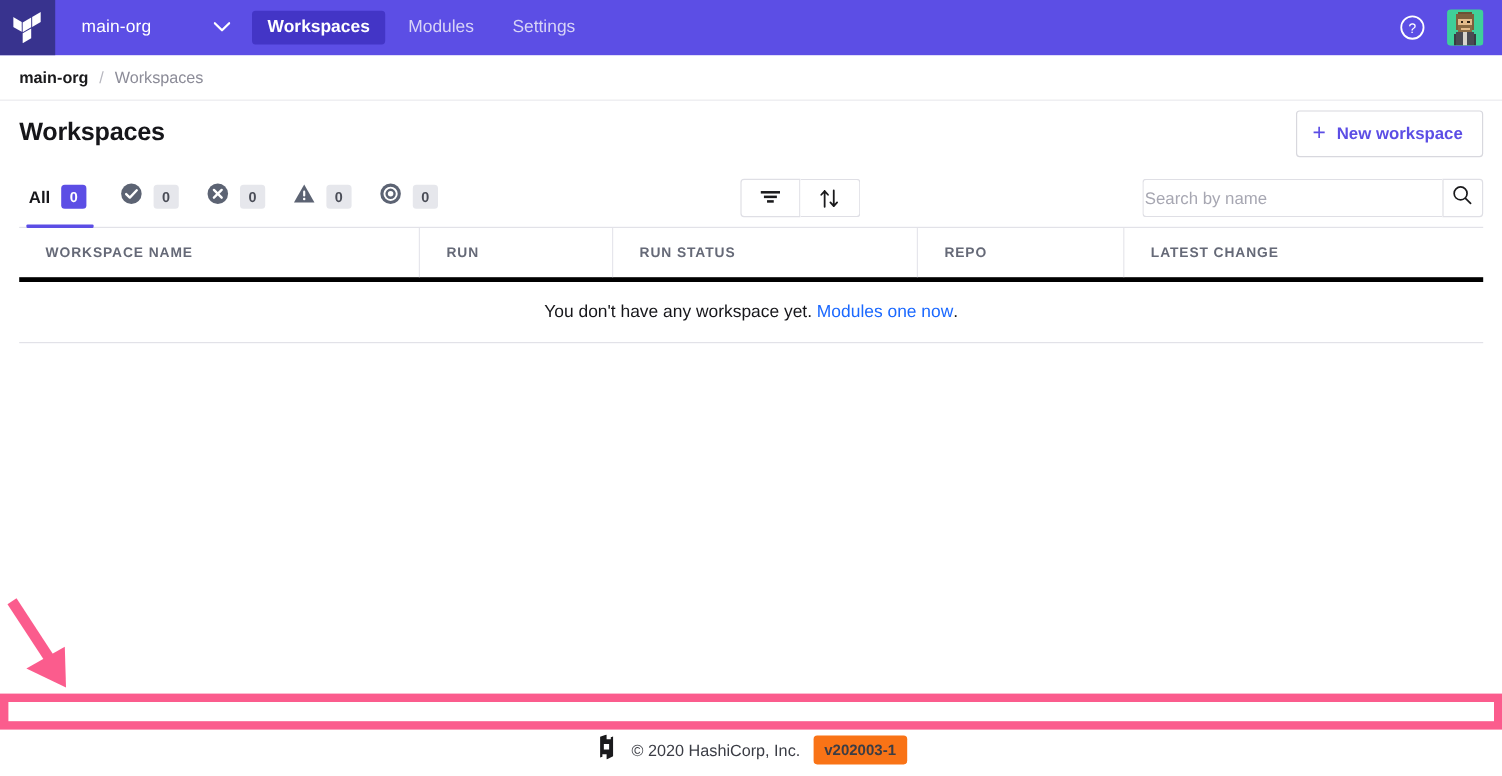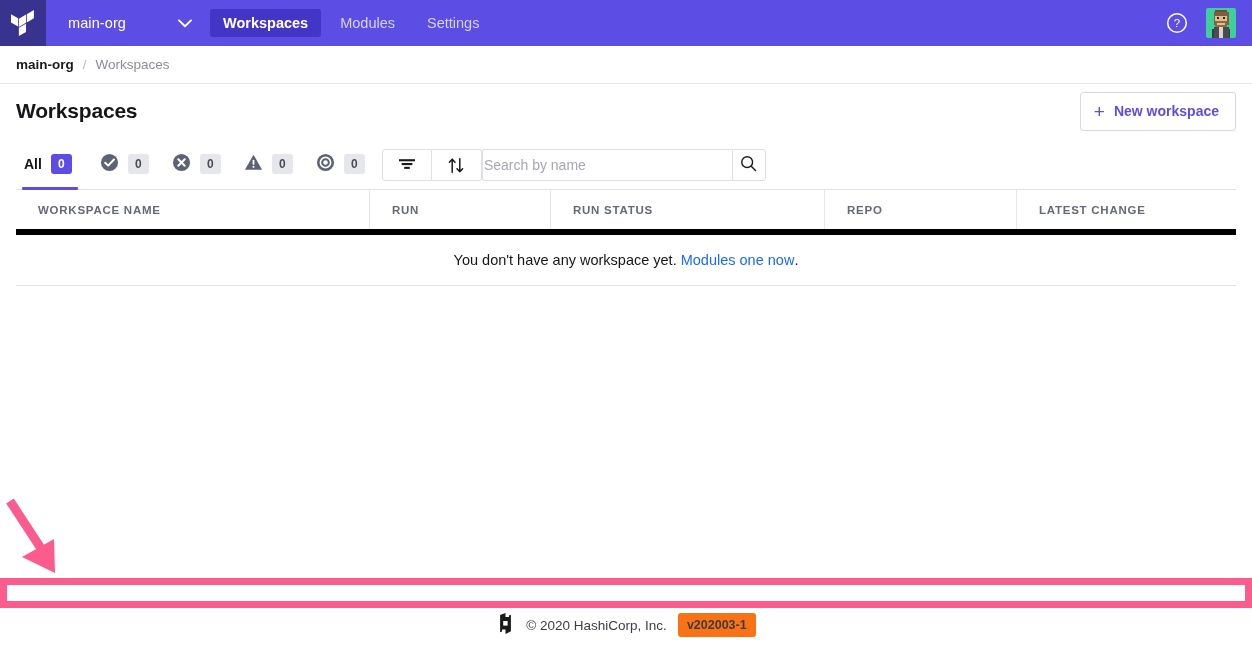--- a/index.html
+++ b/index.html
@@ -62,21 +62,21 @@
     display: flex; align-items: center; gap: 9px;
     border: 1px solid #d8d8de; background: #fff; border-radius: 3px;
     padding: 9px 16px 9px 13px; color: #5c4ee5; font-size: 14px; font-weight: bold;
     cursor: pointer;
   }
   .plus { font-size: 19px; line-height: 1; font-weight: normal; }
 
   
   .filterbar {
     height: 52px; padding: 0 16px; display: flex; align-items: flex-end;
-    justify-content: flex-start; position: relative;
+    justify-content: space-between; position: relative;
   }
   .filterbar::after{
     content:""; position:absolute; left:16px; right:16px; bottom:0;
     height:1px; background:#e2e2e8;
   }
   .tabs { display: flex; align-items: flex-end; gap: 0; height: 52px; position: relative; z-index:2;}
   .tab {
     display: flex; align-items: center; gap: 9px; height: 52px;
     padding: 0 17px 0 6px; cursor: pointer; position: relative;
   }
@@ -112,21 +112,21 @@
   }
   .search-input::placeholder { color: #a7a7b2; }
   .search-btn {
     width: 34px; height: 32px; border: 1px solid #dfdfe5; background: #fff;
     border-radius: 0 3px 3px 0; display: flex; align-items: center;
     justify-content: center; cursor: pointer;
   }
 
   
   .table { margin: 0 16px; }
-  .thead { display: flex; height: 45px; border-bottom: 6px solid #000000; gap: 20px; }
+  .thead { display: flex; height: 45px; border-bottom: 4px solid #000000; }
   .th {
     font-size: 11.5px; font-weight: bold; color: #656977; letter-spacing: .75px;
     display: flex; align-items: center; padding-left: 22px;
     border-left: 1px solid #e6e6ec;
   }
   .th:first-child { border-left: none; }
   .c1 { width: 333px; } .c2 { width: 254px; } .c3 { width: 161px; }
   .c4 { width: 172px; } .c5 { flex: 1; }
 
   .empty-row {

